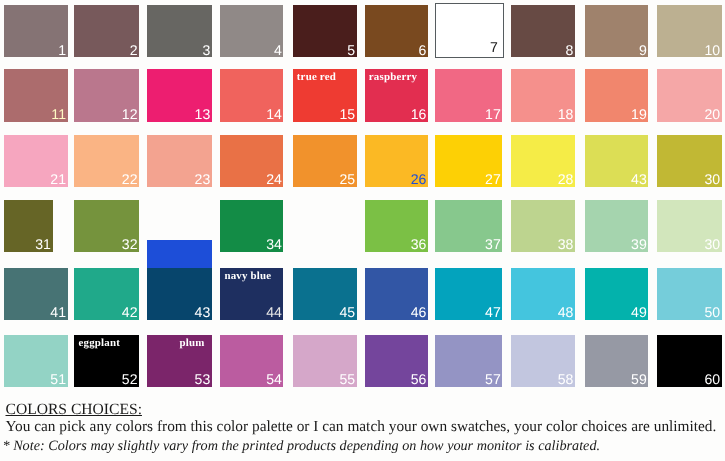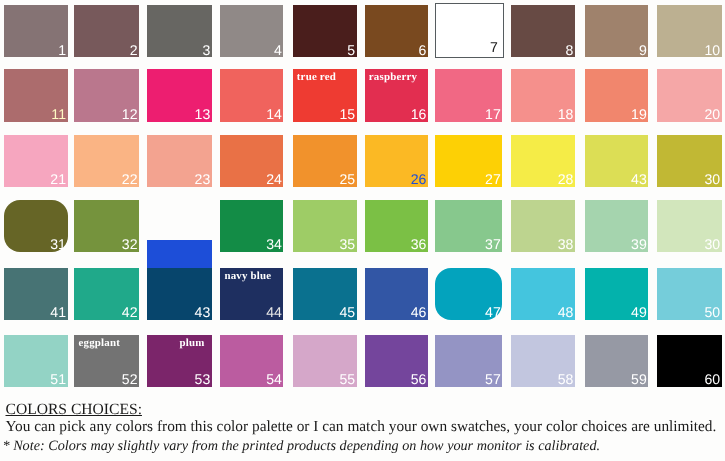--- a/index.html
+++ b/index.html
@@ -144,34 +144,31 @@
       </div>
       <div class="swatch" style="left: 510.6px; top: 134.7px; width: 64.4px; height: 52.3px; background: rgb(245, 236, 71);">
         <span class="sw-num" style="color: rgb(255, 255, 255);">28</span>
       </div>
       <div class="swatch" style="left: 584.5px; top: 134.7px; width: 63.9px; height: 52.3px; background: rgb(220, 222, 85);">
         <span class="sw-num" style="color: rgb(255, 255, 255);">43</span>
       </div>
       <div class="swatch" style="left: 656.8px; top: 134.7px; width: 65px; height: 52.3px; background: rgb(193, 184, 52);">
         <span class="sw-num" style="color: rgb(255, 255, 255);">30</span>
       </div>
-      <div class="swatch" style="left: 3.5px; top: 199.5px; width: 64px; height: 52.4px; background: rgb(102, 101, 38); border-radius: 16px;">
+      <div class="swatch" style="left: 3.5px; top: 199.5px; width: 49px; height: 52.4px; background: rgb(102, 101, 38);">
         <span class="sw-num" style="color: rgb(255, 255, 255);">31</span>
       </div>
       <div class="swatch" style="left: 74.2px; top: 199.5px; width: 64.9px; height: 52.4px; background: rgb(117, 147, 61);">
         <span class="sw-num" style="color: rgb(255, 255, 255);">32</span>
       </div>
       <div class="swatch" style="left: 147.2px; top: 199.5px; width: 64.7px; height: 52.4px; background: #1d4ed8; margin-top: 40px;">
         <span class="sw-num" style="color: rgb(255, 255, 255);">33</span>
       </div>
       <div class="swatch" style="left: 220.1px; top: 199.5px; width: 63.4px; height: 52.4px; background: rgb(19, 140, 70);">
         <span class="sw-num" style="color: rgb(255, 255, 255);">34</span>
-      </div>
-      <div class="swatch" style="left: 292.5px; top: 199.5px; width: 64.2px; height: 52.4px; background: rgb(158, 204, 102);">
-        <span class="sw-num" style="color: rgb(255, 255, 255);">35</span>
       </div>
       <div class="swatch" style="left: 364.5px; top: 199.5px; width: 63.5px; height: 52.4px; background: rgb(123, 192, 69);">
         <span class="sw-num" style="color: rgb(255, 255, 255);">36</span>
       </div>
       <div class="swatch" style="left: 435.4px; top: 199.5px; width: 67px; height: 52.4px; background: rgb(135, 200, 141);">
         <span class="sw-num" style="color: rgb(255, 255, 255);">37</span>
       </div>
       <div class="swatch" style="left: 510.6px; top: 199.5px; width: 64.4px; height: 52.4px; background: rgb(189, 212, 143);">
         <span class="sw-num" style="color: rgb(255, 255, 255);">38</span>
       </div>
@@ -193,36 +190,36 @@
       <div class="swatch" style="left: 220.1px; top: 267.5px; width: 63.4px; height: 52.2px; background: rgb(30, 47, 96);">
         <span class="sw-label" style="color: rgb(255, 255, 255);">navy blue</span>
         <span class="sw-num" style="color: #e5e5e5;">44</span>
       </div>
       <div class="swatch" style="left: 292.5px; top: 267.5px; width: 64.2px; height: 52.2px; background: rgb(10, 113, 143);">
         <span class="sw-num" style="color: rgb(255, 255, 255);">45</span>
       </div>
       <div class="swatch" style="left: 364.5px; top: 267.5px; width: 63.5px; height: 52.2px; background: rgb(50, 86, 165);">
         <span class="sw-num" style="color: rgb(255, 255, 255);">46</span>
       </div>
-      <div class="swatch" style="left: 435.4px; top: 267.5px; width: 67px; height: 52.2px; background: rgb(3, 163, 189); border-radius: 16px;">
+      <div class="swatch" style="left: 435.4px; top: 267.5px; width: 67px; height: 52.2px; background: rgb(3, 163, 189);">
         <span class="sw-num" style="color: rgb(255, 255, 255);">47</span>
       </div>
       <div class="swatch" style="left: 510.6px; top: 267.5px; width: 64.4px; height: 52.2px; background: rgb(68, 197, 222);">
         <span class="sw-num" style="color: rgb(255, 255, 255);">48</span>
       </div>
       <div class="swatch" style="left: 584.5px; top: 267.5px; width: 63.9px; height: 52.2px; background: rgb(3, 178, 172);">
         <span class="sw-num" style="color: rgb(255, 255, 255);">49</span>
       </div>
       <div class="swatch" style="left: 656.8px; top: 267.5px; width: 65px; height: 52.2px; background: rgb(117, 205, 218);">
         <span class="sw-num" style="color: rgb(255, 255, 255);">50</span>
       </div>
       <div class="swatch" style="left: 3.5px; top: 334.5px; width: 64.1px; height: 52.3px; background: rgb(147, 211, 197);">
         <span class="sw-num" style="color: rgb(255, 255, 255);">51</span>
       </div>
-      <div class="swatch" style="left: 74.2px; top: 334.5px; width: 64.9px; height: 52.3px; background: #737373;">
+      <div class="swatch" style="left: 74.2px; top: 334.5px; width: 64.9px; height: 52.3px; background: #000000;">
         <span class="sw-label" style="color: rgb(255, 255, 255);">eggplant</span>
         <span class="sw-num" style="color: rgb(255, 255, 255);">52</span>
       </div>
       <div class="swatch" style="left: 147.2px; top: 334.5px; width: 64.7px; height: 52.3px; background: rgb(123, 37, 106);">
         <span class="sw-label" style="color: rgb(255, 255, 255); margin-left: 28px;">plum</span>
         <span class="sw-num" style="color: rgb(255, 255, 255);">53</span>
       </div>
       <div class="swatch" style="left: 220.1px; top: 334.5px; width: 63.4px; height: 52.3px; background: rgb(187, 92, 160);">
         <span class="sw-num" style="color: rgb(255, 255, 255);">54</span>
       </div>

